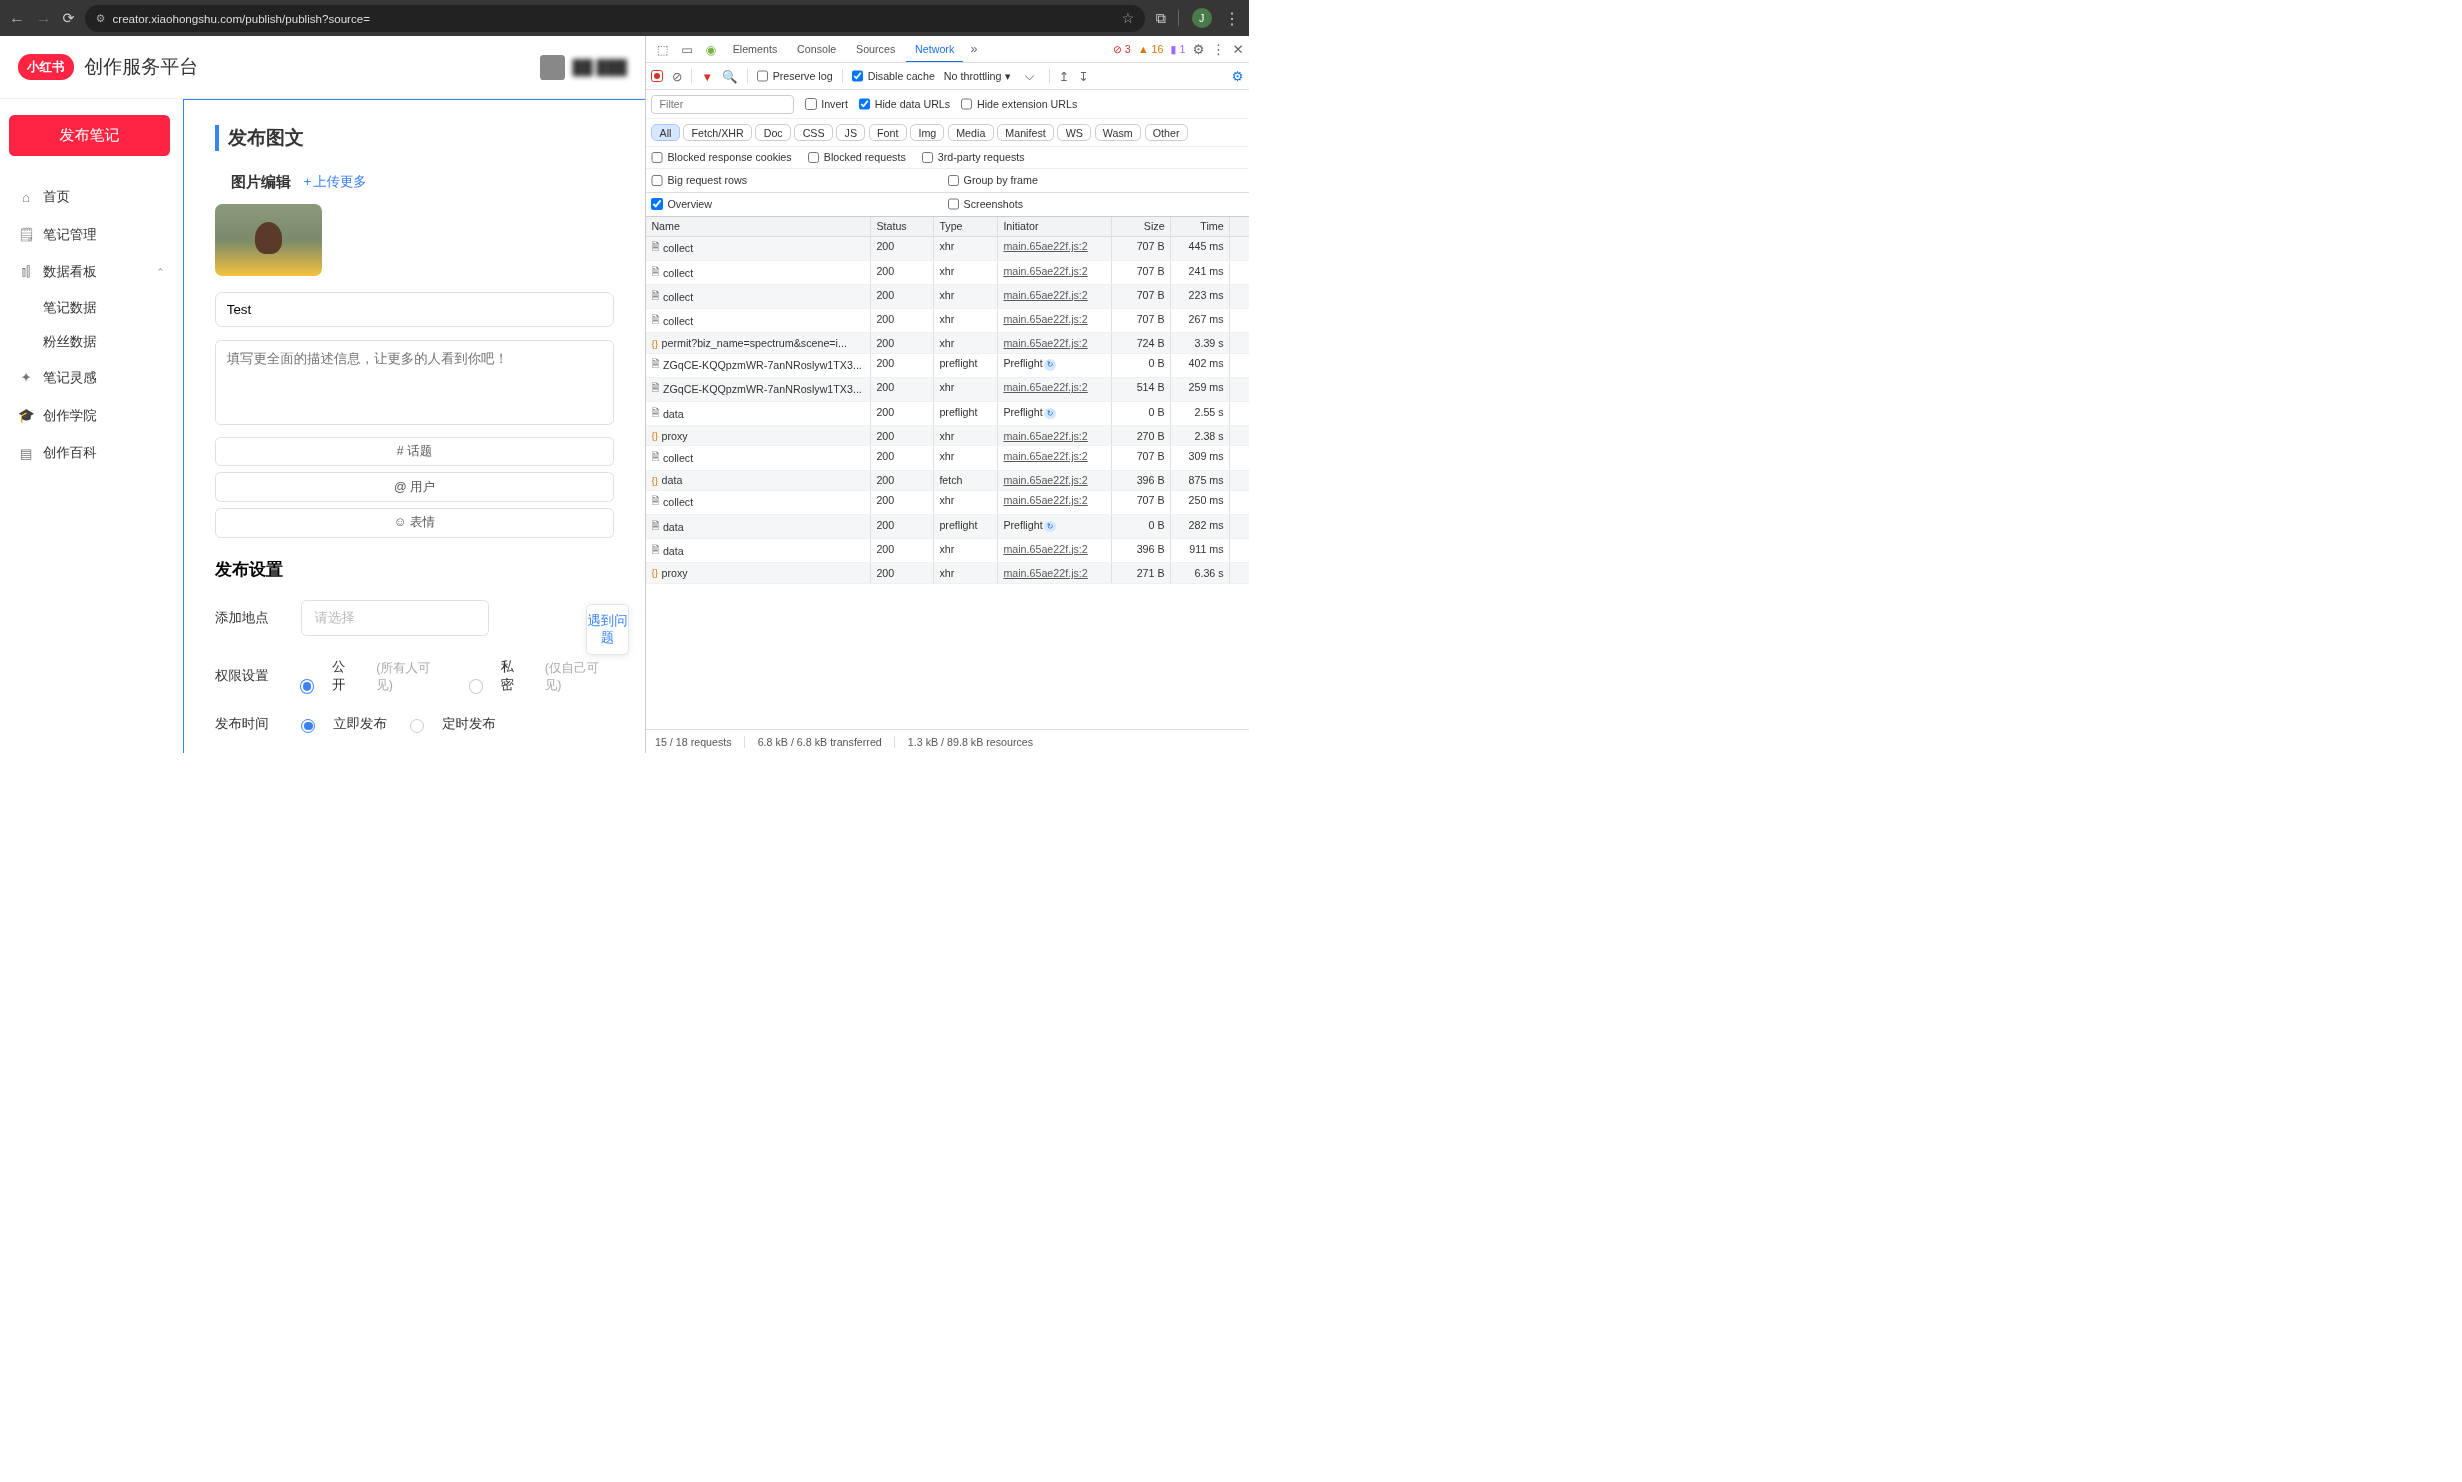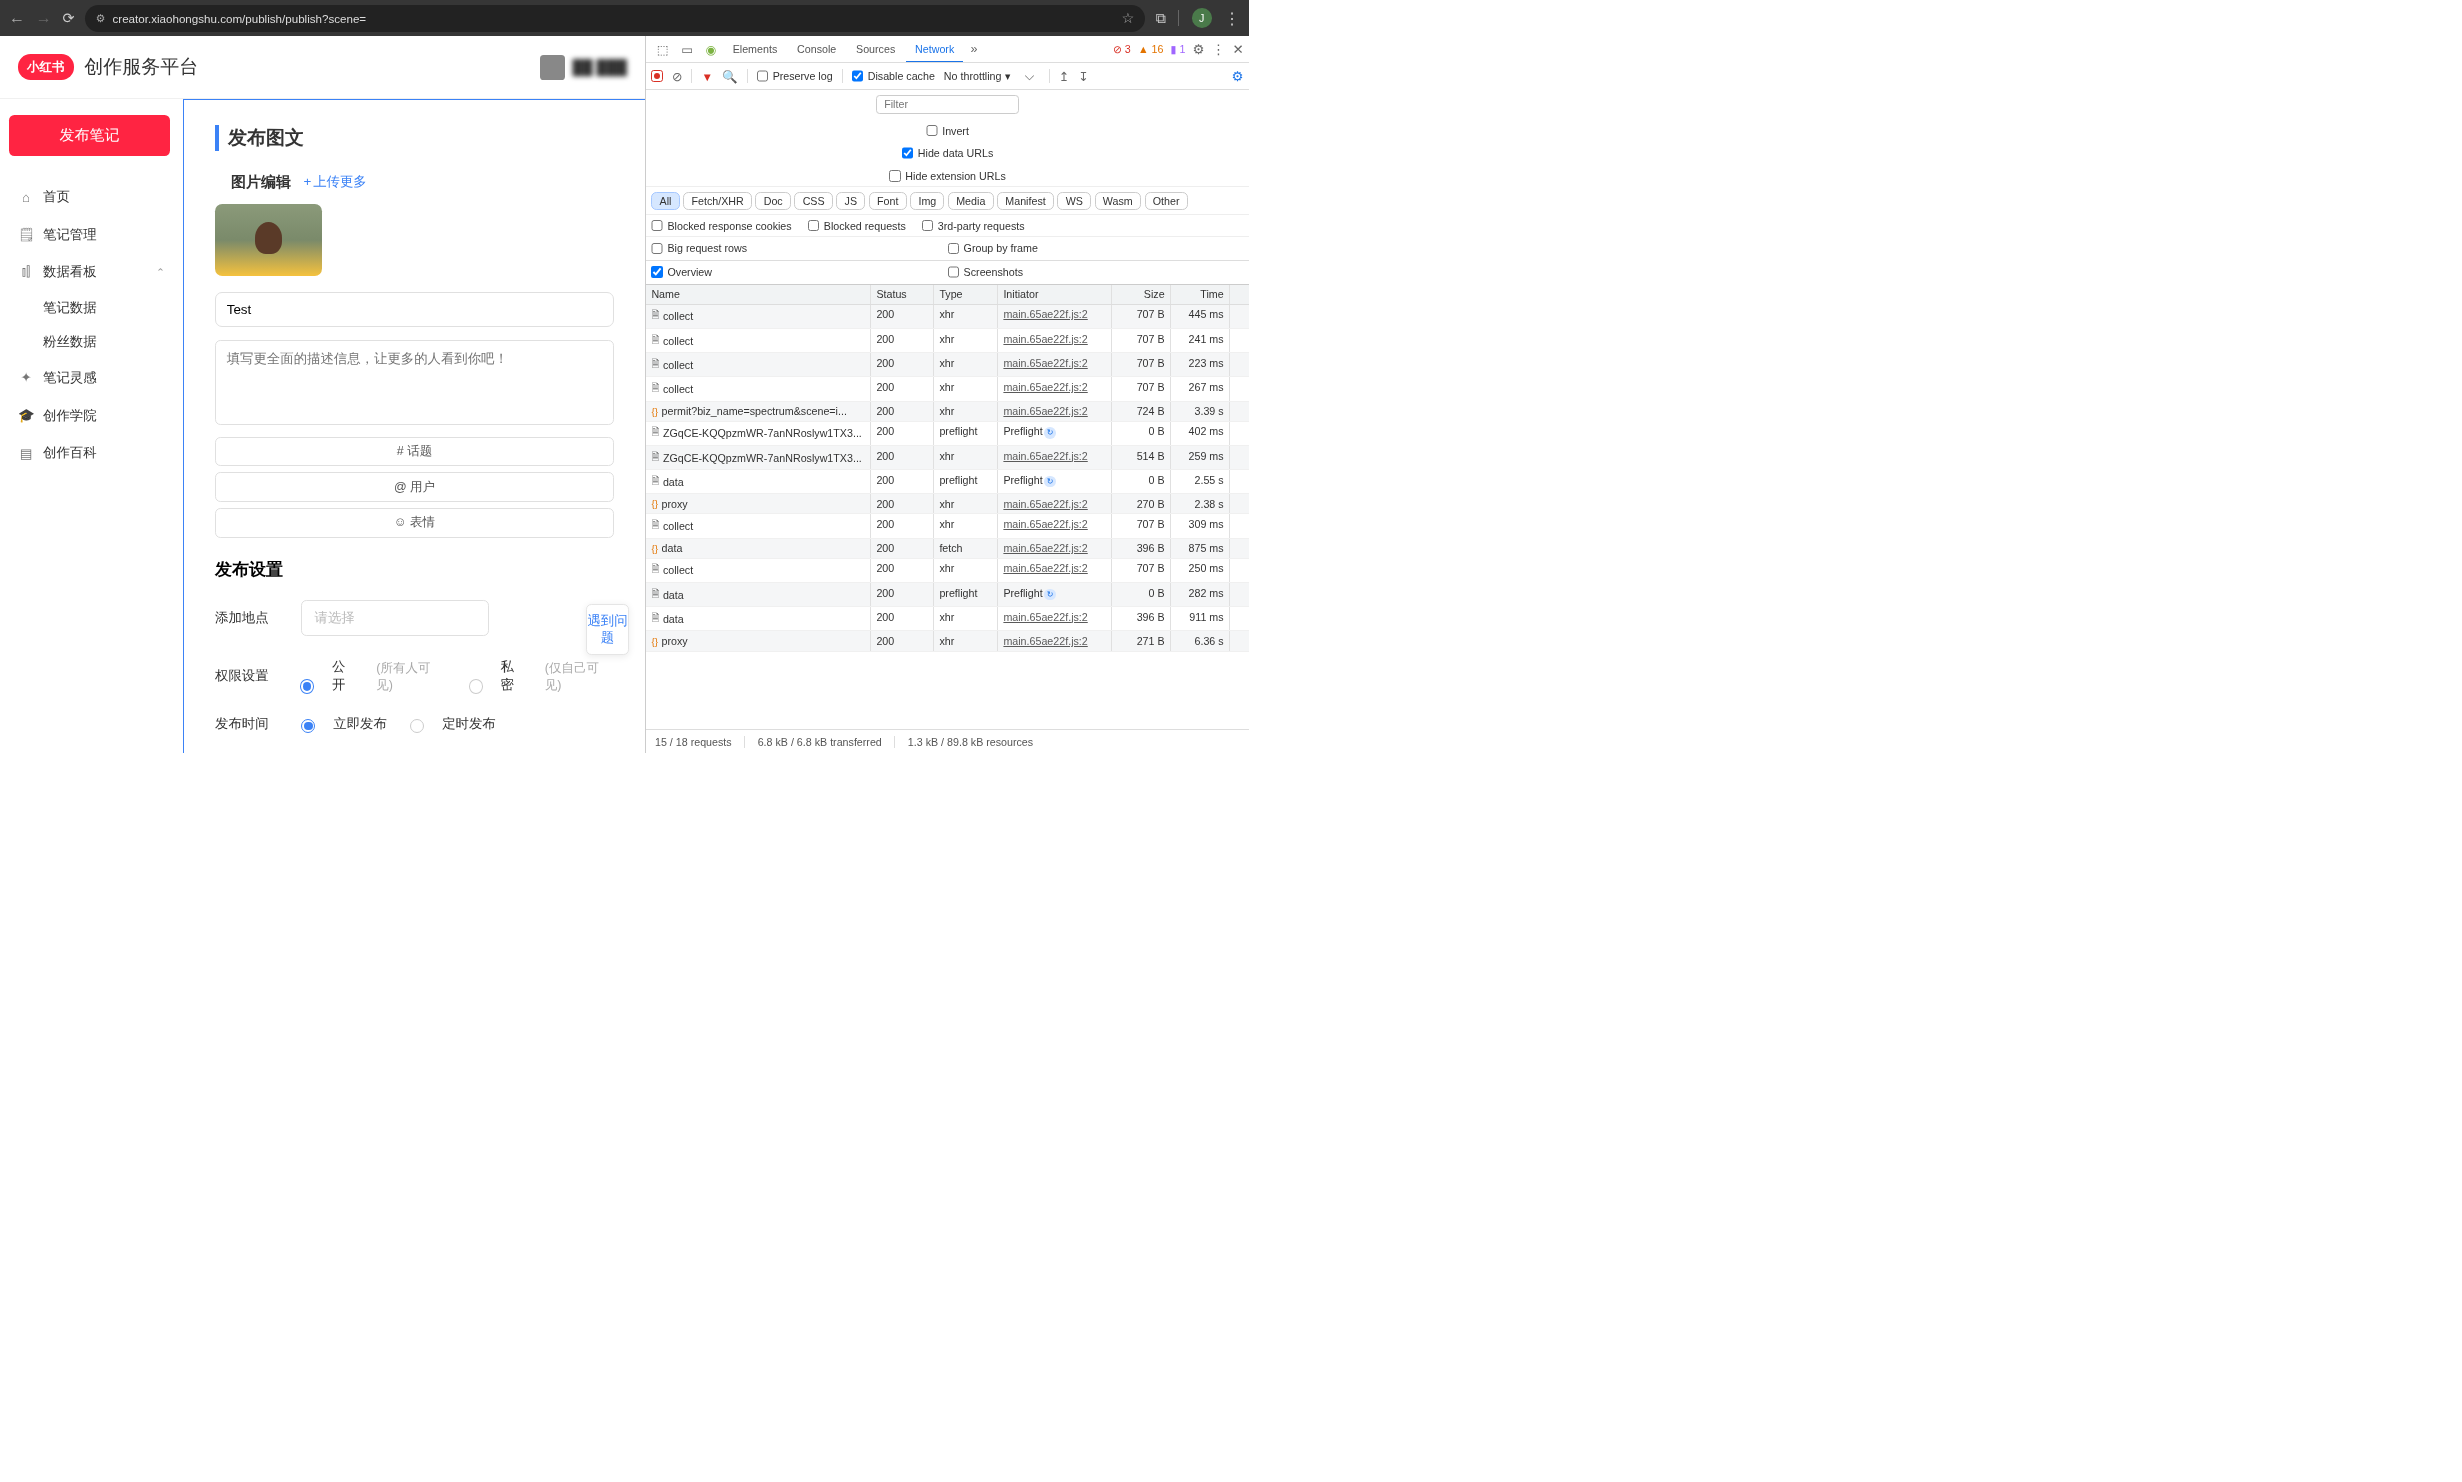--- a/index.html
+++ b/index.html
@@ -96,21 +96,21 @@
 .rec-dot { width: 11.6px; height: 11.6px; border: 0.9px solid #d93025; border-radius: 2.7px; position: relative; }
 .rec-dot::after { content: ""; position: absolute; inset: 1.8px; border-radius: 50%; background: #d93025; }
 .clear-ic { color: #666; font-size: 12.5px; }
 .funnel { color: #d93025; font-size: 11.6px; }
 .search-ic { color: #666; font-size: 12.5px; }
 .chk { display: flex; align-items: center; gap: 4.5px; }
 .chk input { width: 11.6px; height: 11.6px; }
 .throttling { display: flex; align-items: center; gap: 3.6px; }
 .updown { color: #666; font-size: 12.5px; }
 
-.dt-filter-row { display: flex; align-items: center; padding: 4.5px 5.4px; gap: 10.7px; border-bottom: 0.9px solid #eee; flex-wrap: wrap; flex-direction: column; }
+.dt-filter-row { display: flex; align-items: center; padding: 4.5px 5.4px; gap: 10.7px; border-bottom: 0.9px solid #eee; flex-wrap: wrap; }
 .filter-input { border: 0.9px solid #ccc; border-radius: 3.6px; padding: 2.7px 7.2px; width: 143px; font-size: 10.7px; }
 .chip-row { display: flex; gap: 3.6px; padding: 4.5px 5.4px; border-bottom: 0.9px solid #eee; flex-wrap: wrap; align-items: center; }
 .chip { border: 0.9px solid #ccc; border-radius: 5.4px; padding: 1.8px 7.2px; font-size: 10.7px; cursor: pointer; }
 .chip.active { background: #d6e7ff; border-color: #a6c8ff; }
 .check-row { display: flex; gap: 16px; padding: 4.5px 5.4px; border-bottom: 0.9px solid #eee; flex-wrap: wrap; }
 .view-row { display: flex; padding: 5.4px 5.4px; border-bottom: 0.9px solid #ddd; }
 .view-col { flex: 1; display: flex; align-items: center; gap: 5.4px; }
 
 .timeline { height: 45px; border-bottom: 0.9px solid #ccc; position: relative; background: #fff; }
 .tl-ticks { position: absolute; top: 0; left: 0; right: 0; height: 12.5px; display: flex; font-size: 9px; color: #666; }
@@ -141,21 +141,21 @@
 </style>
 </head>
 <body>
 
 <div class="browser-chrome">
   <span class="nav-arrow">←</span>
   <span class="nav-arrow disabled">→</span>
   <span class="reload">⟳</span>
   <div class="url-bar">
     <span class="url-icon">⚙</span>
-    <span class="url-text">creator.xiaohongshu.com/publish/publish?scene=</span>
+    <span class="url-text">creator.xiaohongshu.com/publish/publish?source=</span>
     <span class="star-icon">☆</span>
   </div>
   <div class="chrome-right">
     <span class="ext-icon">⧉</span>
     <span class="divider-v"></span>
     <span class="avatar-circle">J</span>
     <span class="menu-dots">⋮</span>
   </div>
 </div>
 

